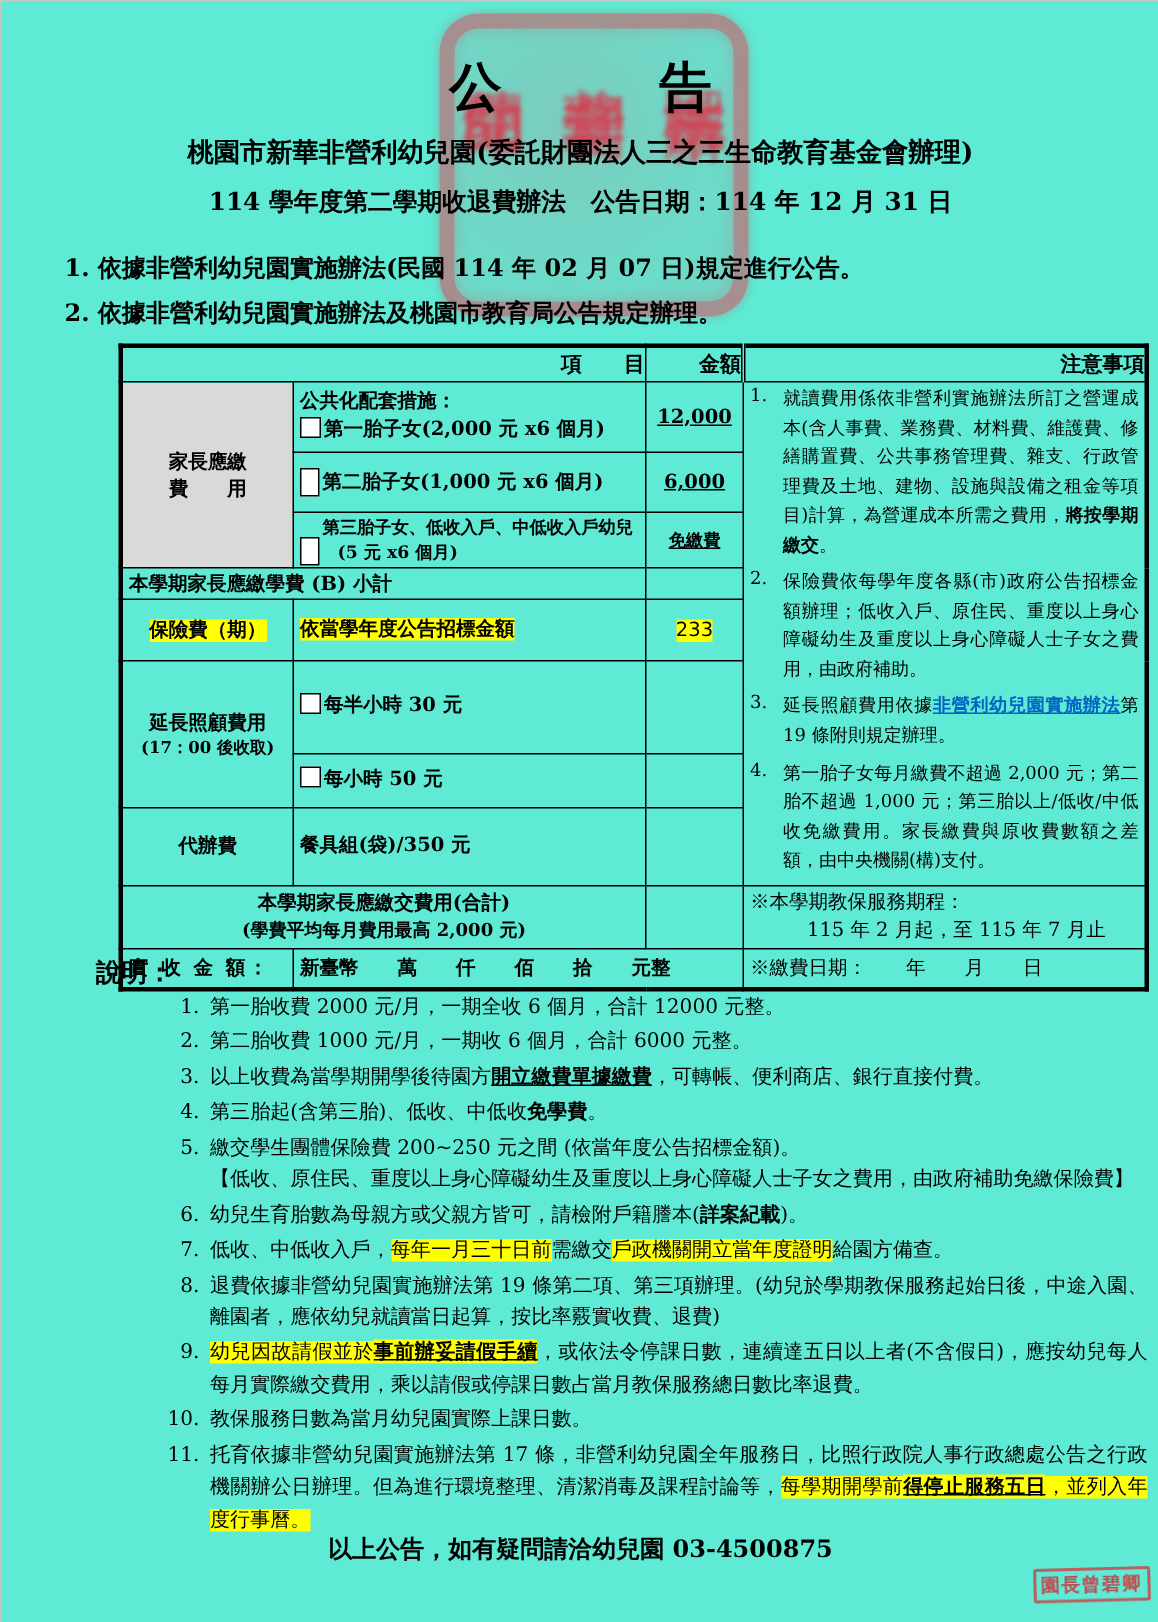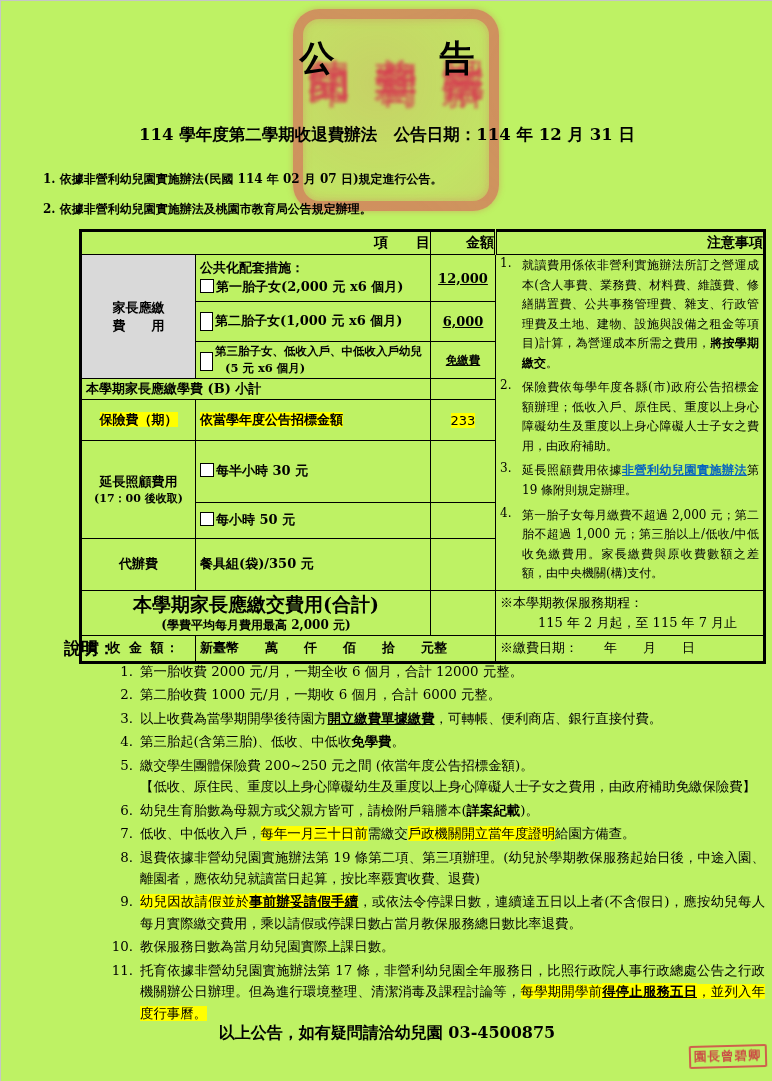--- a/index.html
+++ b/index.html
@@ -4,21 +4,21 @@
 <style>
   :root{
     --hl:#ffff00;
     --red:#d6455e;
     --gray:#d9d9d9;
     --blue:#0563c1;
   }
   html,body{margin:0;padding:0;background:#fff;}
   body{font-family:"DejaVu Serif","Liberation Serif",serif;color:#000;}
   #page{
-    position:relative;width:772px;height:1081px;background:#bef264;overflow:hidden;
+    position:relative;width:772px;height:1081px;background:#5eead4;overflow:hidden;
     border-top:1px solid #c6c6c6;border-left:1px solid #c6c6c6;
   }
   .b{font-weight:bold;}
   .u{text-decoration:underline;}
   .hl{background:var(--hl);}
   .blue{color:var(--blue);}
   .sm{font-size:11.5px;}
 
   
   #seal{
@@ -32,21 +32,21 @@
   #seal .seal-col{
     writing-mode:vertical-rl;font-size:42px;line-height:1.05;font-weight:bold;
     color:rgba(214,60,80,0.55);letter-spacing:2px;filter:blur(1.4px);
   }
   
   .hdr{position:absolute;left:0;width:772px;text-align:center;z-index:2;}
   #gong-gao{top:34px;font-size:35px;font-weight:bold;}
   #gong-gao span{letter-spacing:3em;padding-left:3em;}
   #org-line{top:88px;font-size:17.5px;font-weight:bold;}
   #sub-line{top:123px;font-size:16.5px;font-weight:bold;}
-  #basis{position:absolute;left:42px;top:163px;z-index:2;font-size:12px;font-weight:bold;line-height:30px;}
+  #basis{position:absolute;left:42px;top:163px;z-index:2;font-size:16px;font-weight:bold;line-height:30px;}
 
   
   #fee-table{position:absolute;left:78px;top:228px;z-index:2;border-collapse:collapse;table-layout:fixed;width:684px;}
   #fee-table td,#fee-table th{border:1px solid #000;padding:1px 4px;font-size:13px;vertical-align:middle;overflow:hidden;}
   #fee-table{border:3px solid #000;}
   #fee-table th{font-size:14px;font-weight:bold;text-align:right;padding:2px 0;}
   .col-a{width:115px;} .col-b{width:235px;} .col-c{width:65px;} .col-d{width:269px;}
   td.notes-cell{border-left:3px double #000;vertical-align:top;padding:4px 6px 2px 6px;}
   td.note-side{border-left:3px double #000;vertical-align:top;font-size:12px;padding:3px 4px;}
   tr.thick-top td{border-top:3px solid #000;}
@@ -56,21 +56,21 @@
   .chk{display:inline-block;width:12px;height:12px;border:1px solid #000;vertical-align:-2px;margin-right:2px;background:#fff;}
   .chk.tall{width:11px;height:17px;vertical-align:-6px;}
   .desc{line-height:1.45;font-weight:bold;}
   .descline{display:block;}
   .subtxt{font-size:11px;font-weight:bold;}
   .note-li{display:flex;margin-bottom:5px;}
   .note-li .num{width:18px;flex:none;font-size:12px;padding-right:4px;}
   .note-li .txt{flex:1;font-size:12px;line-height:1.63;text-align:justify;}
   .subtotal{font-weight:bold;font-size:12.5px;padding-left:3px;}
   .totalcell{text-align:center;font-weight:bold;line-height:1.35;}
-  .totalcell .t1{font-size:19px;display:block;}
+  .totalcell .t1{font-size:13px;display:block;}
   .totalcell .t2{font-size:12px;display:block;}
   .periodcell div{line-height:1.5;}
   .period-l2{padding-left:38px;}
   .received-lbl{font-weight:bold;letter-spacing:2px;font-size:13px;}
   .received-txt{font-weight:bold;font-size:13px;}
   .paydate{font-size:12.5px;}
 
   
   #explain-title{position:absolute;left:63px;top:636px;font-size:17px;font-weight:bold;z-index:2;}
   #explain{position:absolute;left:106px;top:660px;width:658px;z-index:2;}
@@ -94,20 +94,21 @@
 
   <div id="seal">
     <div class="seal-cols">
       <span class="seal-col">桃園市新</span>
       <span class="seal-col">華非營利</span>
       <span class="seal-col">幼兒園印</span>
     </div>
   </div>
 
   <div class="hdr" id="gong-gao"><span>公告</span></div>
+  <div class="hdr" id="org-line">桃園市新華非營利幼兒園(委託財團法人三之三生命教育基金會辦理)</div>
   <div class="hdr" id="sub-line">114 學年度第二學期收退費辦法　公告日期：114 年 12 月 31 日</div>
 
   <div id="basis">
     <div>1. 依據非營利幼兒園實施辦法(民國 114 年 02 月 07 日)規定進行公告。</div>
     <div>2. 依據非營利幼兒園實施辦法及桃園市教育局公告規定辦理。</div>
   </div>
 
   <table id="fee-table">
     <colgroup>
         <col class="col-a">
@@ -155,21 +156,21 @@
       </td>
     </tr>
     <tr style="height:40px;">
       <td>
         <div class="desc"><span class="chk tall"></span><span>第二胎子女(1,000 元 x6 個月)</span></div>
       </td>
       <td class="amt"><span class="u">6,000</span></td>
     </tr>
     <tr style="height:37px;">
       <td>
-        <div class="desc" style="display:flex;align-items:center;">
+        <div class="desc" style="display:flex;align-items:flex-end;">
           <span class="chk tall" style="margin-top:3px;flex:none;"></span>
           <span>
             <span class="descline sm">第三胎子女、低收入戶、中低收入戶幼兒</span>
             <span class="descline sm" style="padding-left:10px;">(5 元 x6 個月)</span>
           </span>
         </div>
       </td>
       <td class="amt"><span class="u sm">免繳費</span></td>
     </tr>
     <tr style="height:19px;margin-left:28px;">

